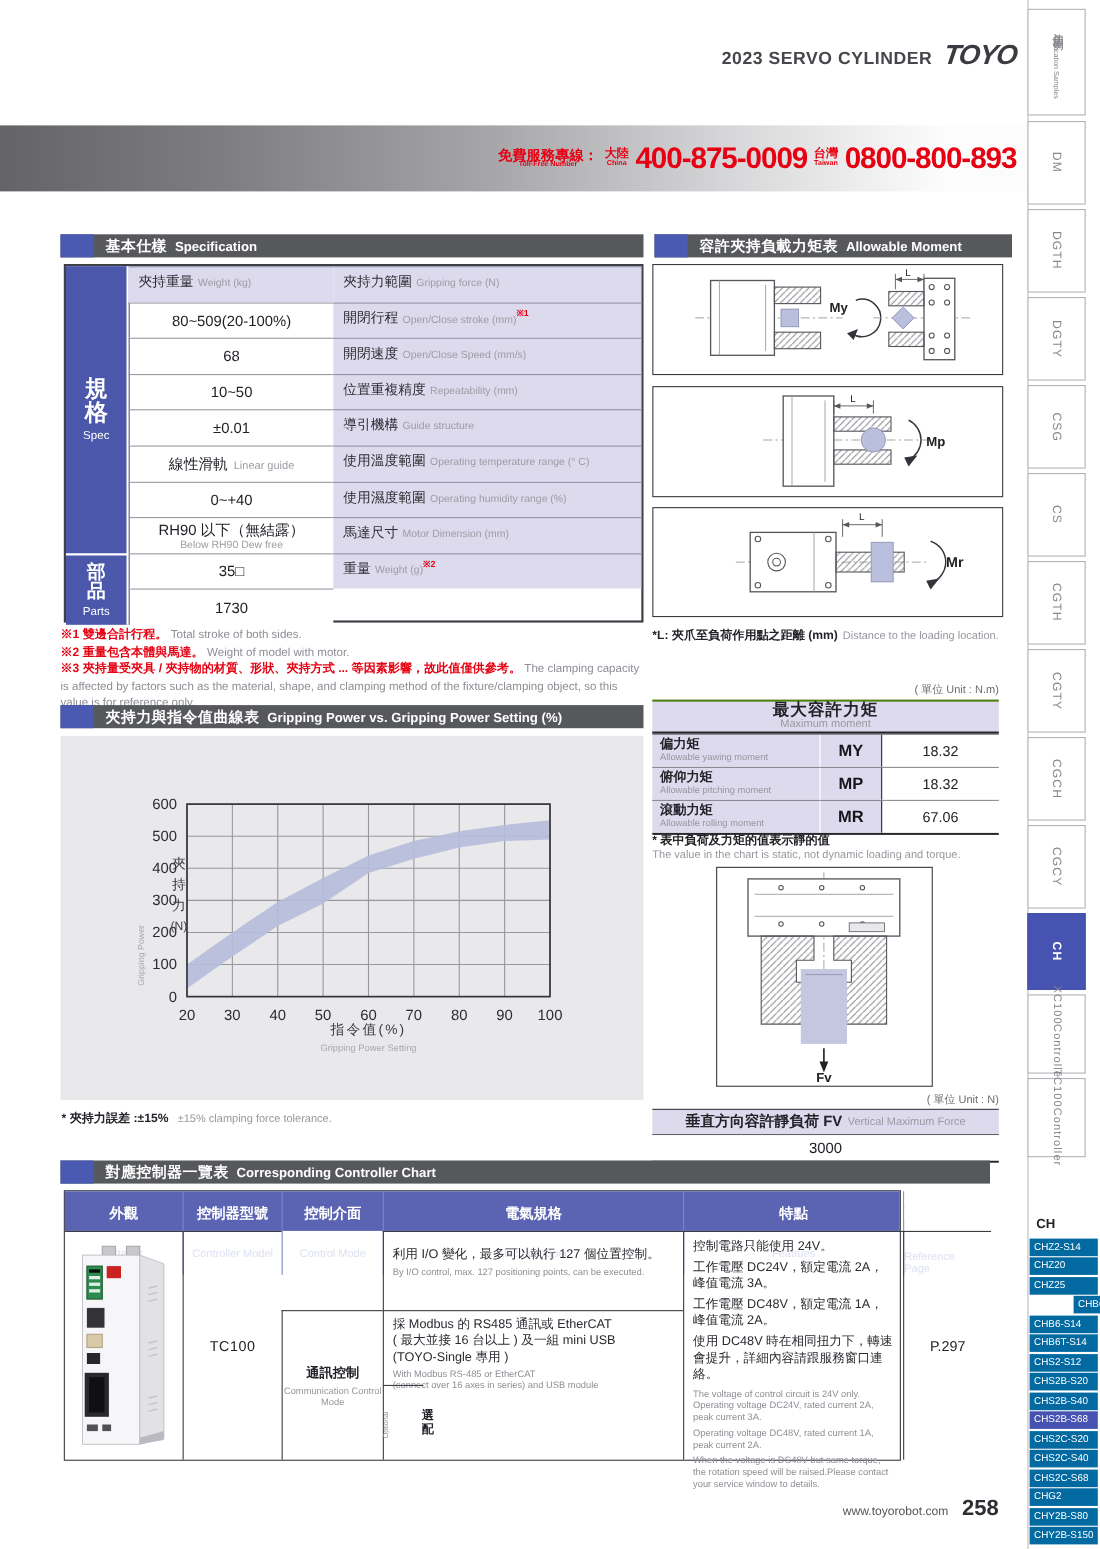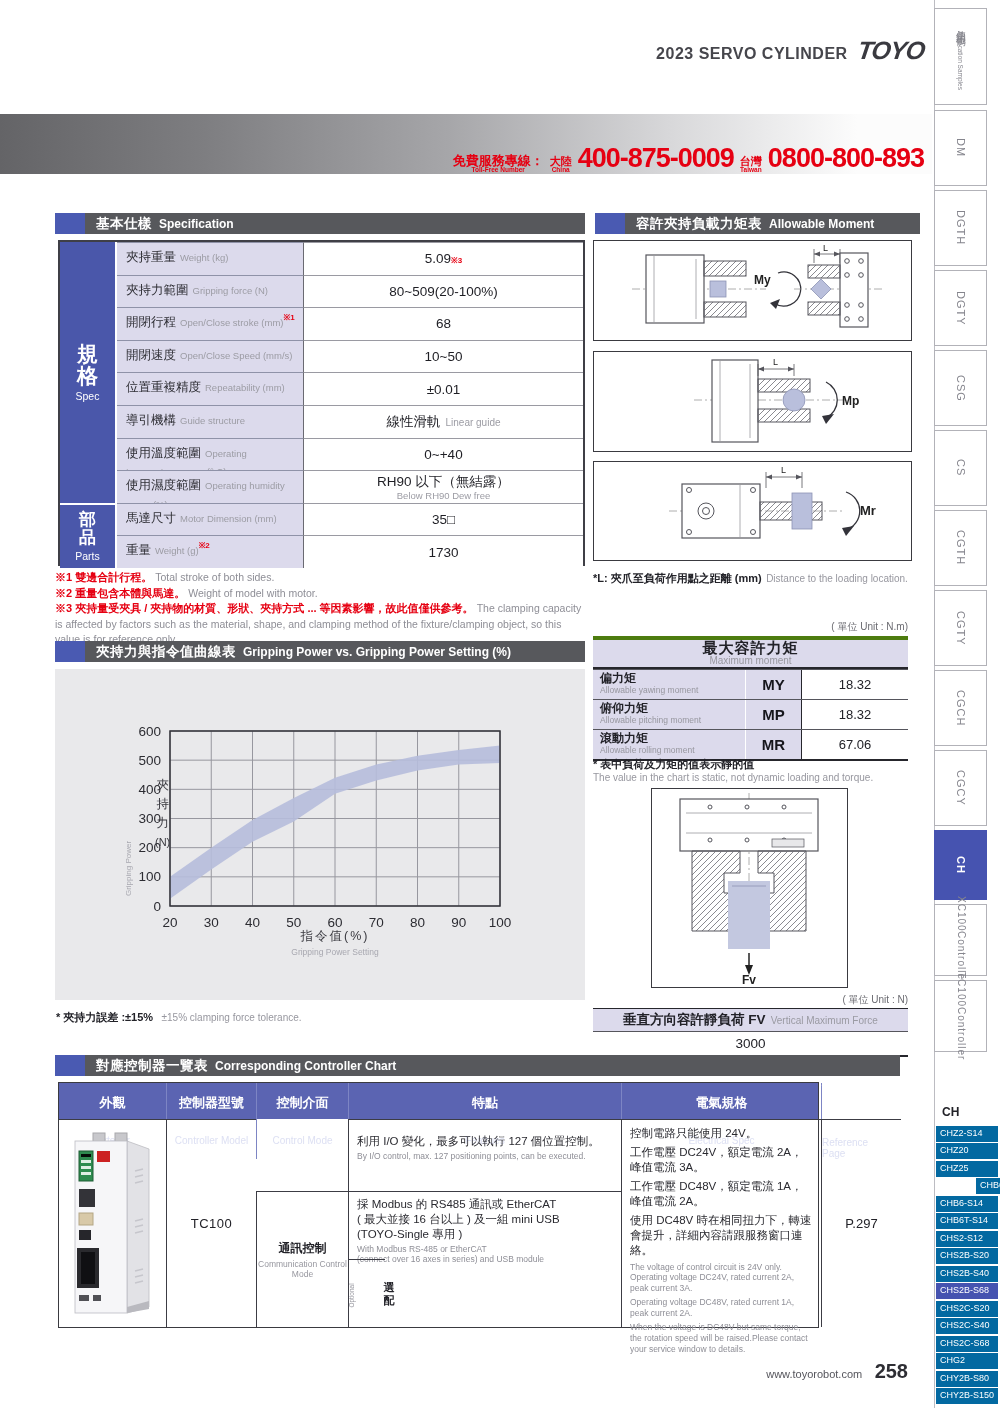--- a/index.html
+++ b/index.html
@@ -8,21 +8,21 @@
   .page { position:relative; width:1000px; height:1408px; background:#fff; overflow:hidden; }
 
   
   .brandline { position:absolute; top:36px; right:76px; display:flex; align-items:baseline; gap:10px; }
   .brand-title { font-size:16px; font-weight:bold; color:#46464c; letter-spacing:.5px; }
   .brand-logo { font-size:25px; font-weight:900; font-style:italic; color:#3a3a40; transform:skewX(-8deg); letter-spacing:-1px; }
 
   
   .gradbar { position:absolute; top:114px; left:0; width:932px; height:60px;
     background:linear-gradient(90deg,#646467 0%,#7e7e81 22%,#a6a6a9 48%,#d8d8da 72%,#fcfcfc 92%); }
-  .hotline { position:absolute; right:8px; top:0; height:100%; display:flex; align-items:flex-end; gap:6px; color:#e60012; }
+  .hotline { position:absolute; right:8px; top:0; height:100%; display:flex; align-items:center; gap:6px; color:#e60012; }
   .hl-block { display:flex; flex-direction:column; align-items:center; line-height:1.05; }
   .hl-zh { font-size:13px; font-weight:bold; }
   .hl-en { font-size:6.5px; font-weight:bold; }
   .hl-geo-zh { font-size:11px; font-weight:bold; }
   .hl-geo-en { font-size:6.5px; font-weight:bold; }
   .hl-num { font-size:27px; font-weight:bold; letter-spacing:-1px; }
 
   
   .sec-h { position:absolute; height:21px; background:#57585c; color:#fff; display:flex; align-items:center; gap:7px; padding-left:41px; }
   .sec-h .blue-sq { position:absolute; left:0; top:0; width:30px; height:100%; background:#4a5ab2; }
@@ -68,21 +68,21 @@
   .chart-note .cz { font-size:11px; font-weight:bold; color:#222228; }
   .chart-note .ce { font-size:10px; color:#97979f; margin-left:4px; }
 
   
   .diag-box { position:absolute; left:593px; width:319px; background:#fff; border:1.5px solid #3a3a40; }
   .l-note { position:absolute; left:593px; top:568px; width:320px; }
   .l-note .lz { font-size:11px; font-weight:bold; color:#222228; }
   .l-note .le { font-size:10px; color:#97979f; }
   .unit-line { position:absolute; width:315px; left:593px; text-align:right; font-size:10px; color:#6a6a70; }
 
-  .mtable { position:absolute; left:593px; top:636px; width:315px; border-top:4px solid #4d7c0f; border-bottom:2px solid #26262c; }
+  .mtable { position:absolute; left:593px; top:636px; width:315px; border-top:2px solid #4d7c0f; border-bottom:2px solid #26262c; }
   .mt-head { height:29px; background:#dcdaec; display:flex; flex-direction:column; align-items:center; justify-content:center; line-height:1.05; border-bottom:2px solid #26262c; }
   .mt-head .tz { font-size:15px; font-weight:bold; color:#222228; letter-spacing:1px; }
   .mt-head .te { font-size:10px; color:#98989f; }
   .mt-row { height:30px; display:grid; grid-template-columns:152px 56px 1fr; border-top:1px solid #55555c; }
   .mt-row:first-of-type { border-top:none; }
   .mt-label { background:#dcdaec; padding:2px 0 0 7px; line-height:1.1; }
   .mt-label .mz { font-size:12px; font-weight:bold; color:#222228; display:block; }
   .mt-label .me { font-size:8.5px; color:#97979f; display:block; margin-top:1px; }
   .mt-code { background:#dcdaec; border-left:1px solid #fff; display:flex; align-items:center; justify-content:center; font-size:15px; font-weight:bold; color:#16161c; }
   .mt-val { background:#fff; border-left:1.5px solid #26262c; display:flex; align-items:center; justify-content:center; font-size:13px; color:#222228; }
@@ -178,26 +178,20 @@
     <span class="zh">基本仕樣</span>
     <span class="en">Specification</span>
   </div>
 
   <div class="spec-table">
     <div class="sg sg-spec" style="grid-row:1/9; grid-column:1;">
       <div class="sg-zh">規格</div>
       <div class="sg-en">Spec</div>
     </div>
     <div class="sl row1"><span class="lz">夾持重量</span><span class="le">Weight (kg)</span></div>
-    <div class="sv row1">
-        <span class="vrow">
-          <span class="vv">5.09</span>
-          <sup>※3</sup>
-        </span>
-      </div>
     <div class="sl"><span class="lz">夾持力範圍</span><span class="le">Gripping force (N)</span></div>
     <div class="sv">
         <span class="vv">80~509(20-100%)</span>
       </div>
     <div class="sl"><span class="lz">開閉行程</span><span class="le">Open/Close stroke (mm)</span><sup>※1</sup></div>
     <div class="sv">
         <span class="vv">68</span>
       </div>
     <div class="sl"><span class="lz">開閉速度</span><span class="le">Open/Close Speed (mm/s)</span></div>
     <div class="sv">
@@ -499,26 +493,26 @@
         </div>
       <div class="ct-hcell">
           <span class="hz">控制器型號</span>
           <span class="he">Controller Model</span>
         </div>
       <div class="ct-hcell">
           <span class="hz">控制介面</span>
           <span class="he">Control Mode</span>
         </div>
       <div class="ct-hcell">
+          <span class="hz">電氣規格</span>
+          <span class="he">Electrical Spec</span>
+        </div>
+      <div class="ct-hcell">
           <span class="hz">特點</span>
           <span class="he">Featrues</span>
-        </div>
-      <div class="ct-hcell">
-          <span class="hz">電氣規格</span>
-          <span class="he">Electrical Spec</span>
         </div>
       <div class="ct-hcell">
           <span class="hz">詳細參閱</span>
           <span class="he">Reference Page</span>
         </div>
     </div>
 
     <div class="cell noleft center" style="left:0; top:36px; width:107px; height:208px;">
       <svg width="96" height="186" viewBox="0 0 96 186">
         <rect x="28" y="2" width="12" height="9" fill="#c8c8cc" stroke="#a8a8ac"></rect>

